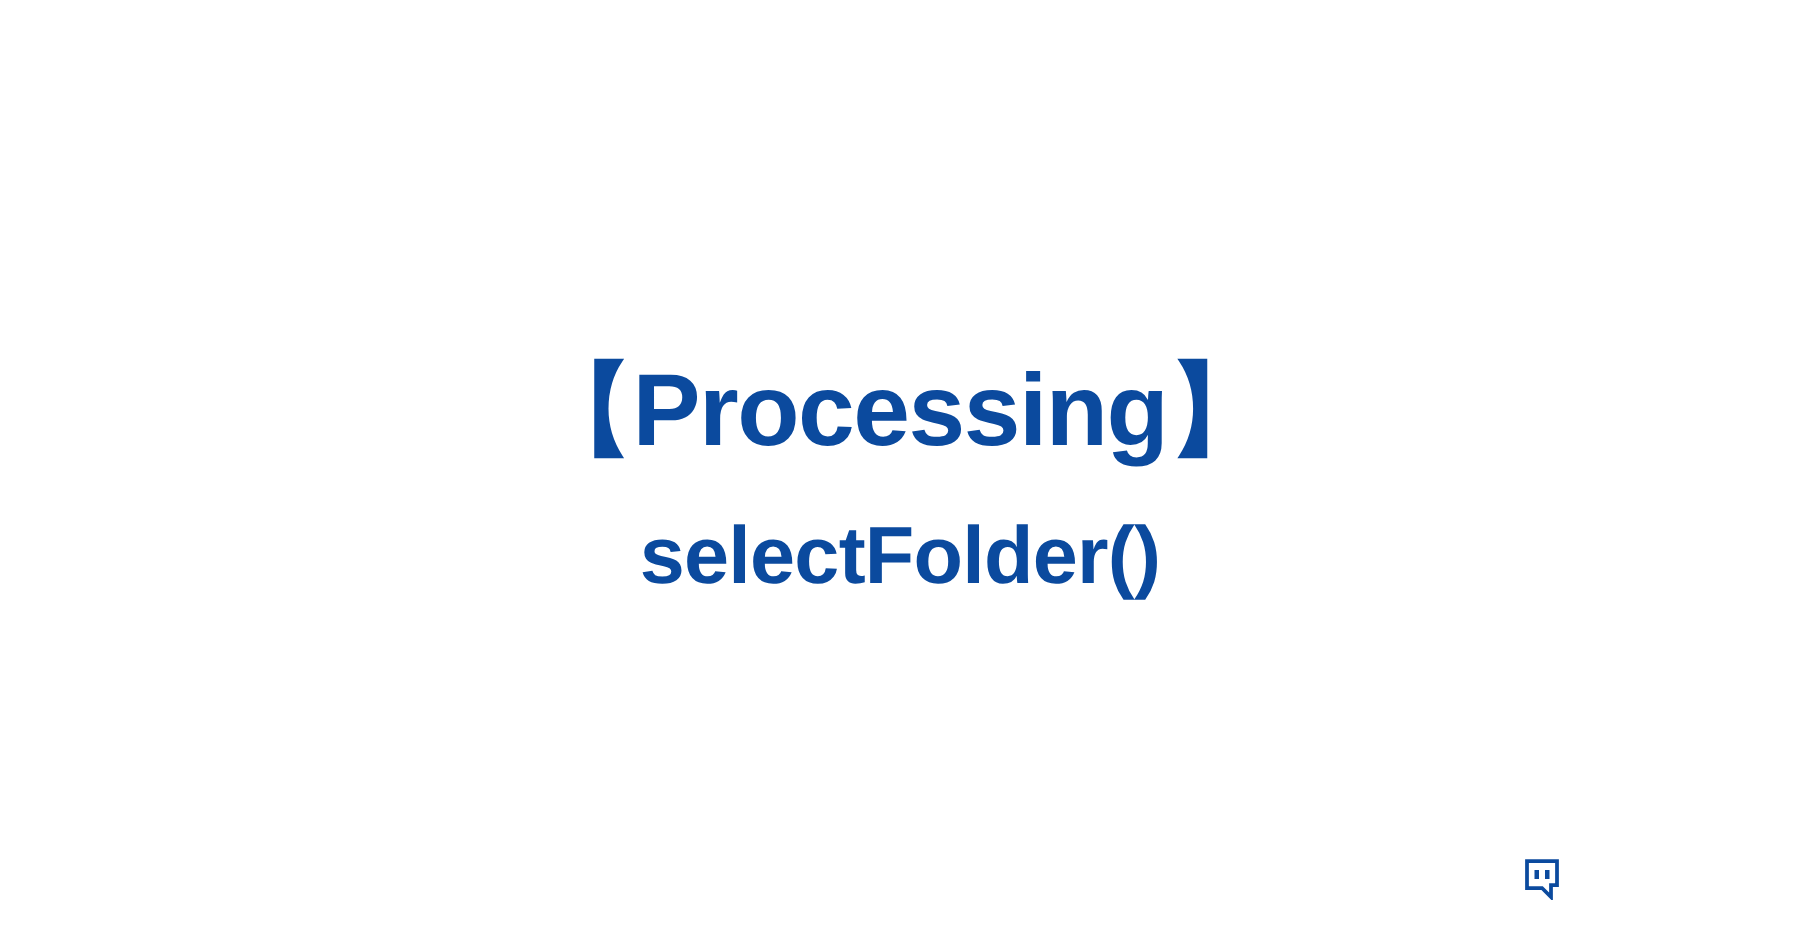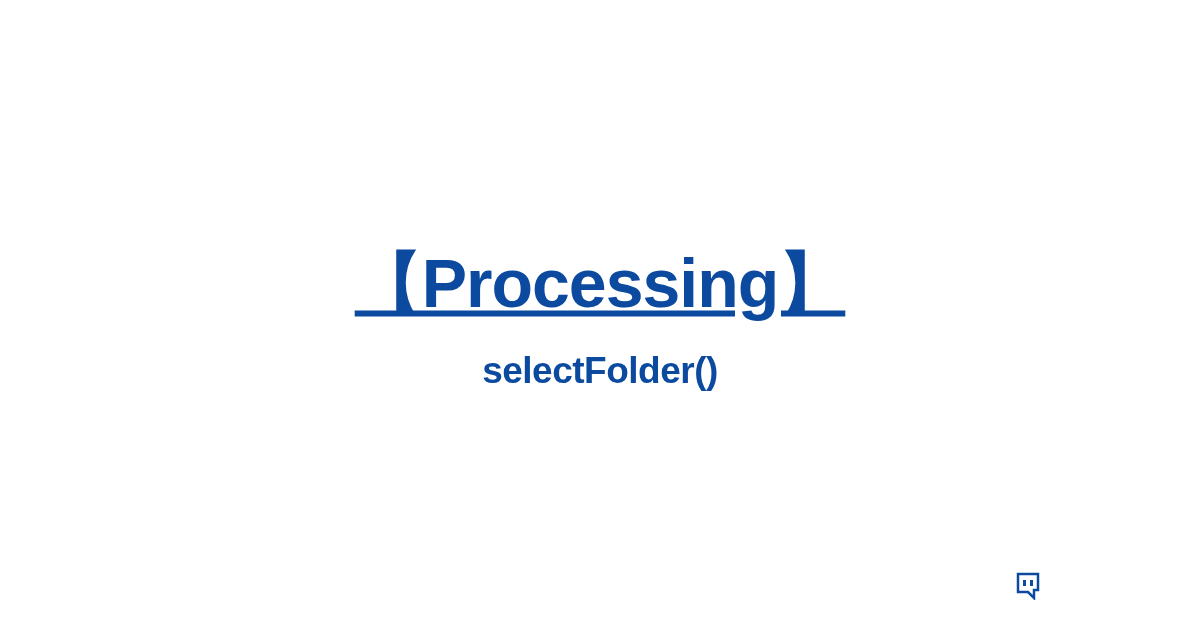--- a/index.html
+++ b/index.html
@@ -22,25 +22,24 @@
       transform: translate(-50%, -50%);
       text-align: center;
       width: 100%;
     }
     .title {
       color: #0b4a9e;
       font-size: 68px;
       font-weight: 700;
       letter-spacing: -1px;
       margin-bottom: 20px;
-      text-decoration: underline;
     }
     .subtitle {
       color: #0b4a9e;
-      font-size: 37px;
+      font-size: 54px;
       font-weight: 600;
       letter-spacing: -0.5px;
     }
     .logo {
       position: absolute;
       bottom: 30px;
       right: 160px;
       width: 24px;
       height: 28px;
     }

